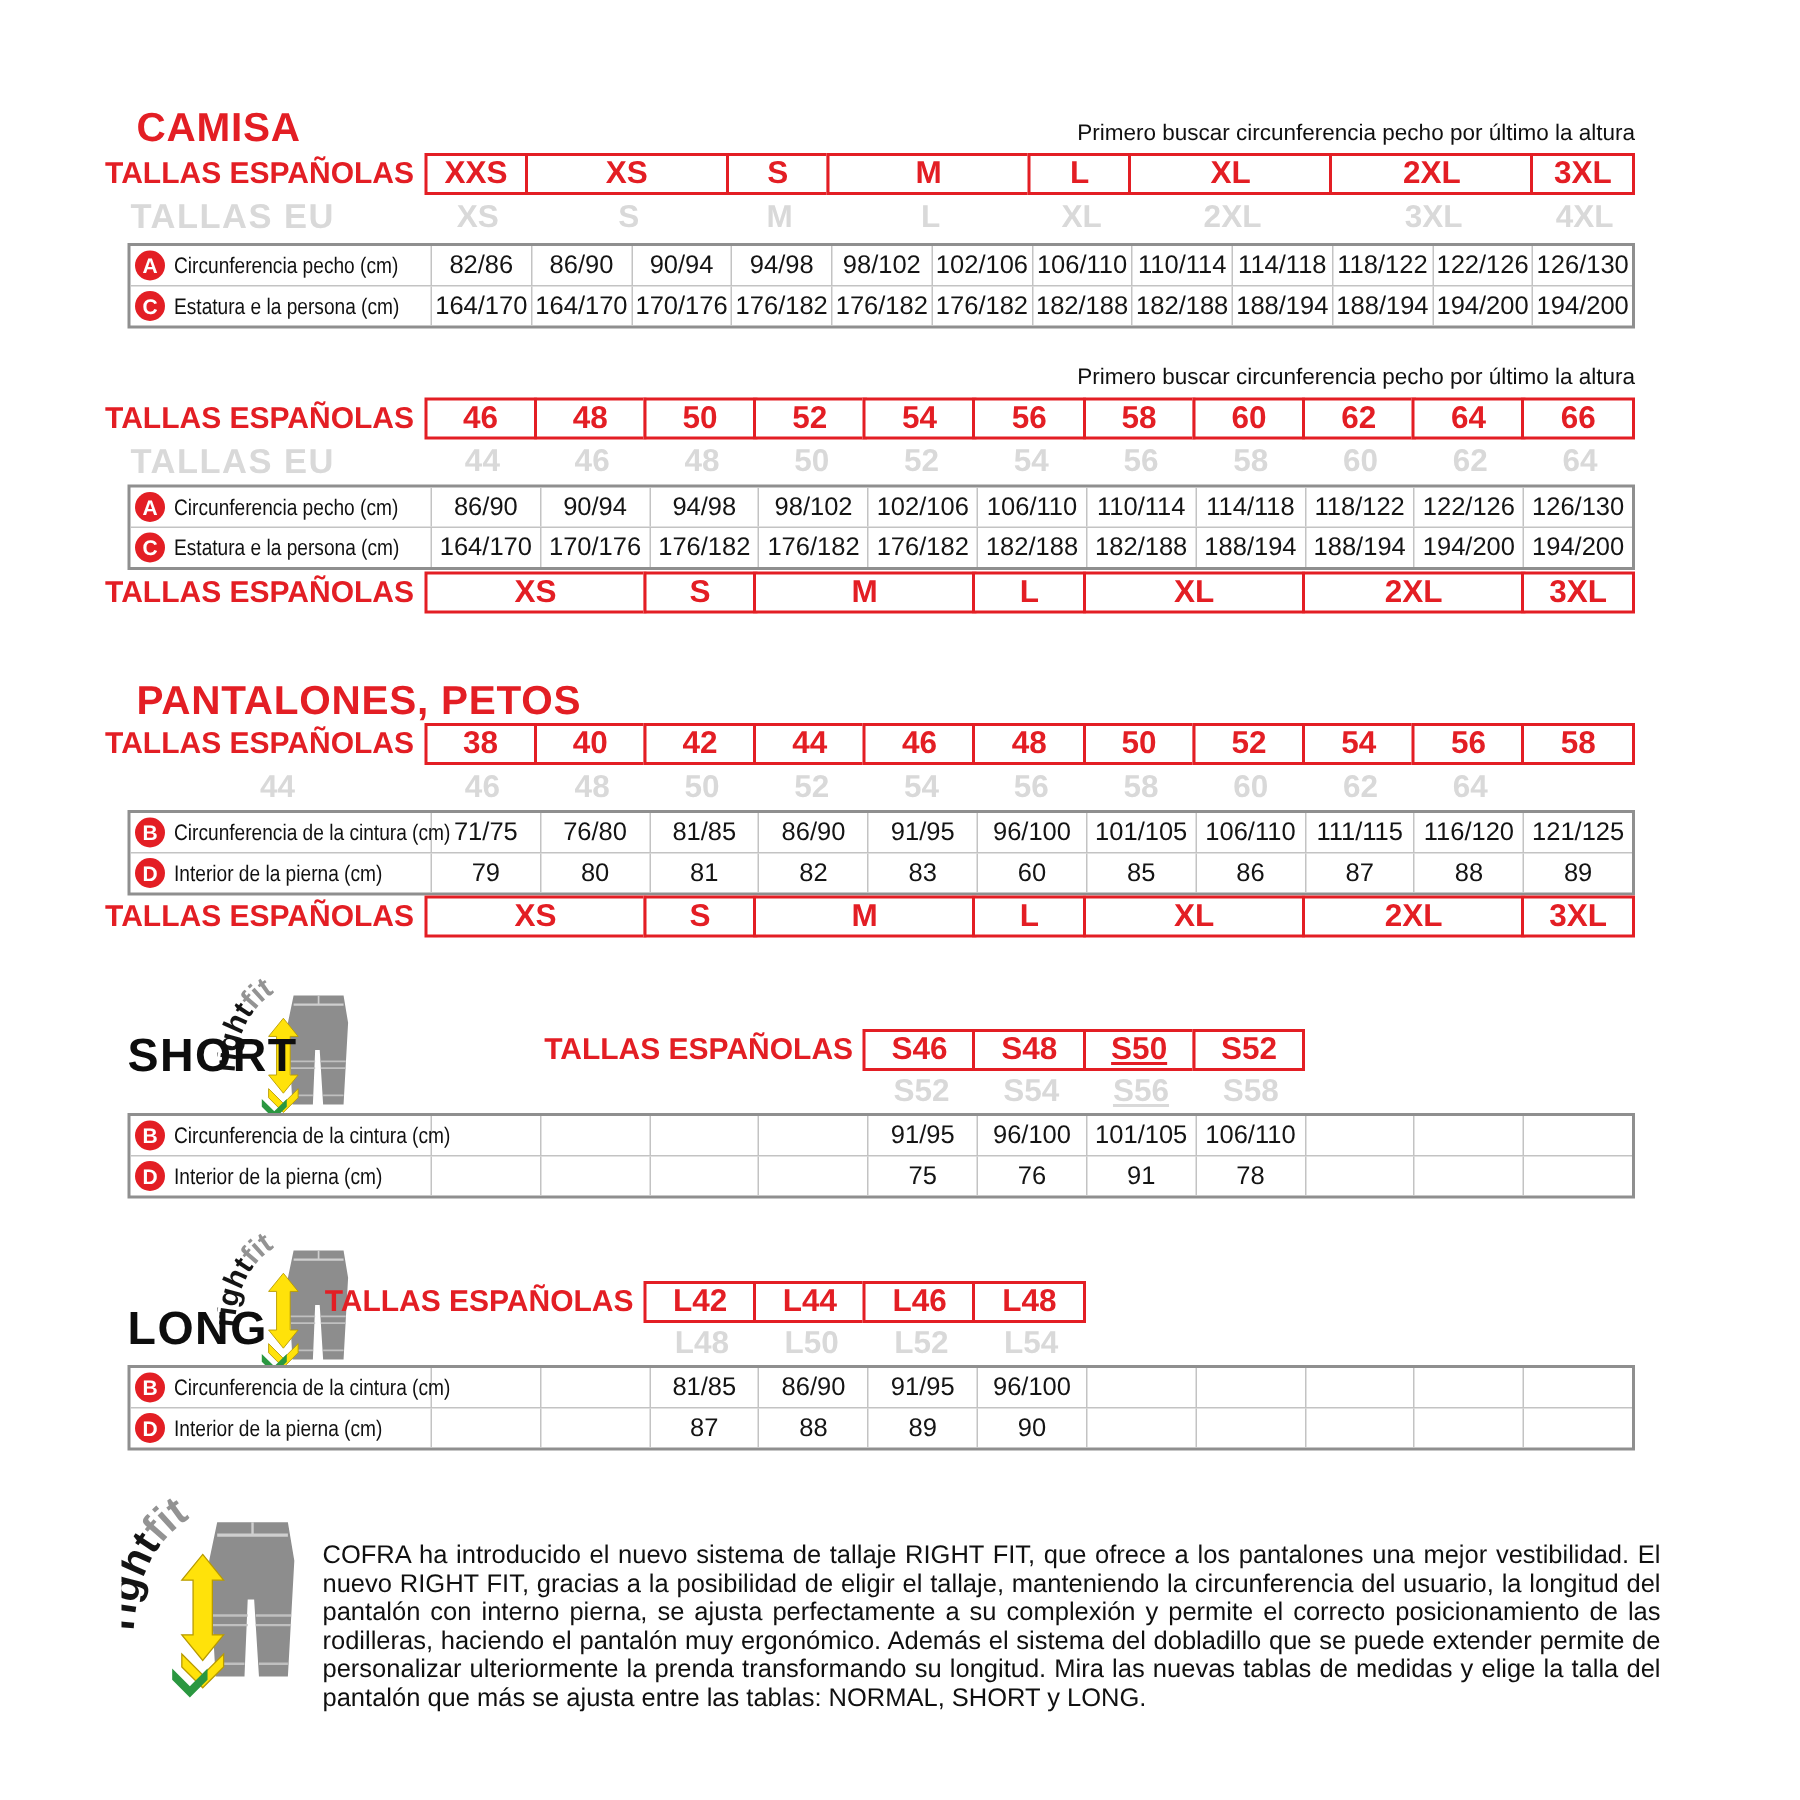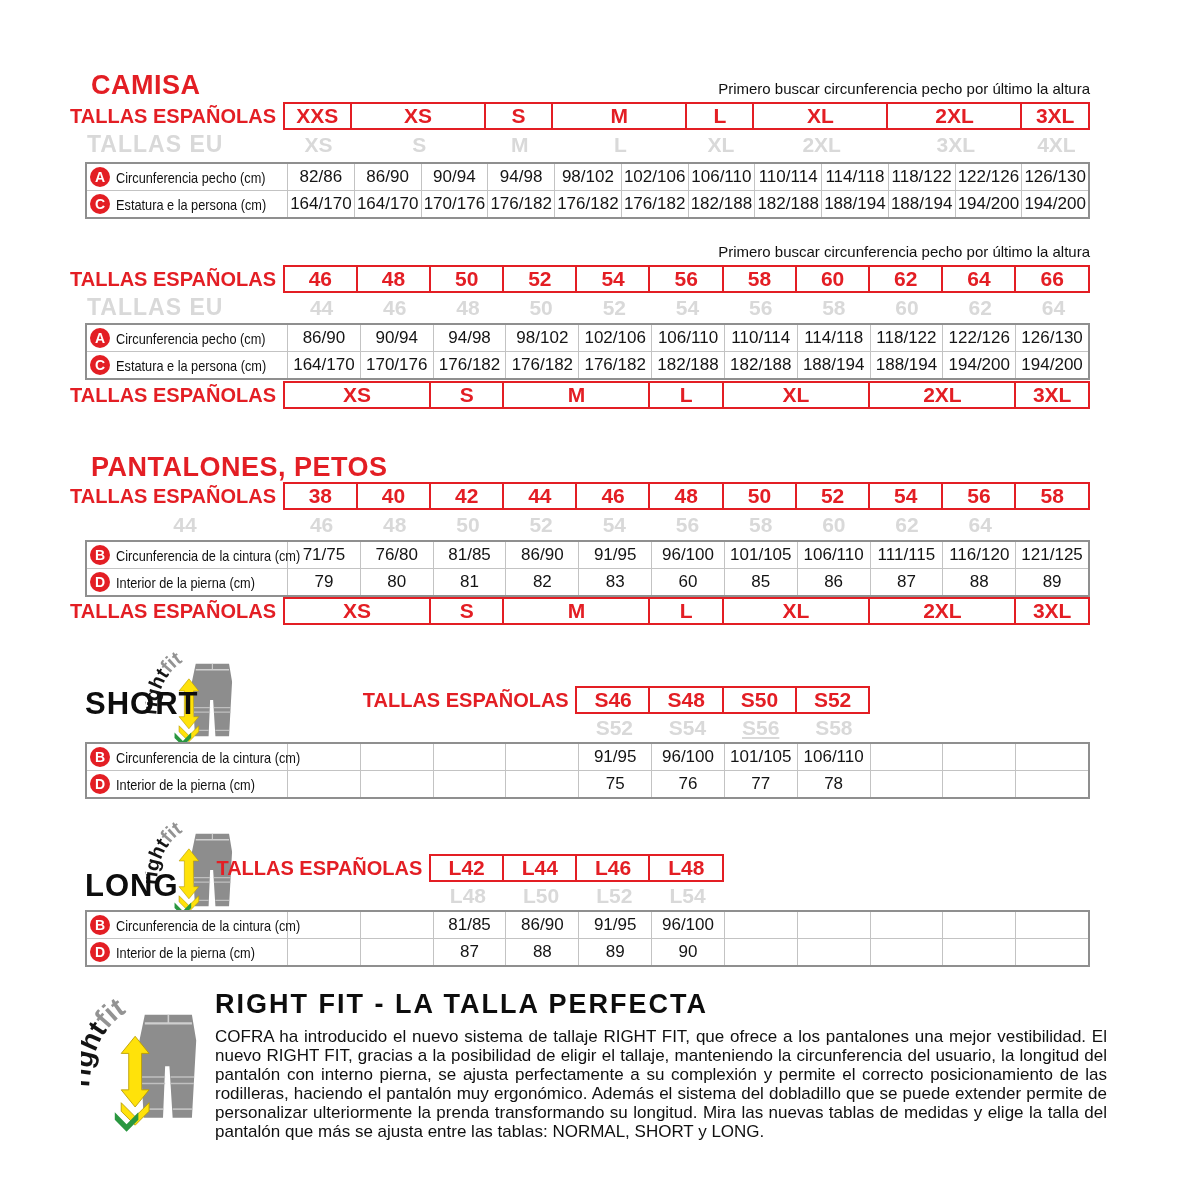--- a/index.html
+++ b/index.html
@@ -295,21 +295,21 @@
 
 <div class="section" style="top:650px;height:150px">
   <svg class="rf" style="left:60px;top:-6px" width="106" height="106" viewBox="0 0 122 140">
       <use href="#rf-logo"></use>
     </svg>
   <div class="fit-name" style="top:36px">SHORT</div>
   <div class="size-row" style="top: 36px; grid-template-columns: 200px repeat(11, 1fr);">
       <div class="red-label" style="grid-column: 1 / 6;">TALLAS ESPAÑOLAS</div>
       <div class="red-box" style="grid-column: 6 / span 1;">S46</div>
       <div class="red-box" style="grid-column: 7 / span 1;">S48</div>
-      <div class="red-box" style="grid-column: 8 / span 1;">S50</div>
+      <div class="red-box" style="grid-column: 8 / span 1; text-decoration: underline;">S50</div>
       <div class="red-box" style="grid-column: 9 / span 1;">S52</div>
     </div>
   <div class="size-row" style="top: 64px; height: 28px; grid-template-columns: 200px repeat(11, 1fr);">
       <div class="gray-cell" style="grid-column: 6 / span 1;">S52</div>
       <div class="gray-cell" style="grid-column: 7 / span 1;">S54</div>
       <div class="gray-cell" style="grid-column: 8 / span 1; text-decoration: underline;">S56</div>
       <div class="gray-cell" style="grid-column: 9 / span 1;">S58</div>
     </div>
   <div class="data-table" style="top:92px">
       <div class="data-row" style="grid-template-columns: 200px repeat(11, 1fr);">
@@ -333,21 +333,21 @@
         <div class="row-label">
           <span class="badge">D</span>
           <span class="rl-text">Interior de la pierna (cm)</span>
         </div>
         <div class="data-cell"></div>
         <div class="data-cell"></div>
         <div class="data-cell"></div>
         <div class="data-cell"></div>
         <div class="data-cell">75</div>
         <div class="data-cell">76</div>
-        <div class="data-cell">77</div>
+        <div class="data-cell">91</div>
         <div class="data-cell">78</div>
         <div class="data-cell"></div>
         <div class="data-cell"></div>
         <div class="data-cell"></div>
       </div>
     </div>
 </div>
 
 <div class="section" style="top:818px;height:150px">
   <svg class="rf" style="left:60px;top:-4px" width="106" height="106" viewBox="0 0 122 140">
@@ -402,15 +402,14 @@
         <div class="data-cell"></div>
         <div class="data-cell"></div>
       </div>
     </div>
 </div>
 
 <div class="section" style="top:985px;height:170px">
   <svg class="rf" style="left:-4px;top:2px" width="134" height="150" viewBox="0 0 122 140">
       <use href="#rf-logo"></use>
     </svg>
-  <h2 class="rf-heading">RIGHT FIT - LA TALLA PERFECTA</h2>
   <p class="rf-para">COFRA ha introducido el nuevo sistema de tallaje RIGHT FIT, que ofrece a los pantalones una mejor vestibilidad. El nuevo RIGHT FIT, gracias a la posibilidad de eligir el tallaje, manteniendo la circunferencia del usuario, la longitud del pantalón con interno pierna, se ajusta perfectamente a su complexión y permite el correcto posicionamiento de las rodilleras, haciendo el pantalón muy ergonómico. Además el sistema del dobladillo que se puede extender permite de personalizar ulteriormente la prenda transformando su longitud. Mira las nuevas tablas de medidas y elige la talla del pantalón que más se ajusta entre las tablas: NORMAL, SHORT y LONG.</p>
 </div>
 
 </body></html>

